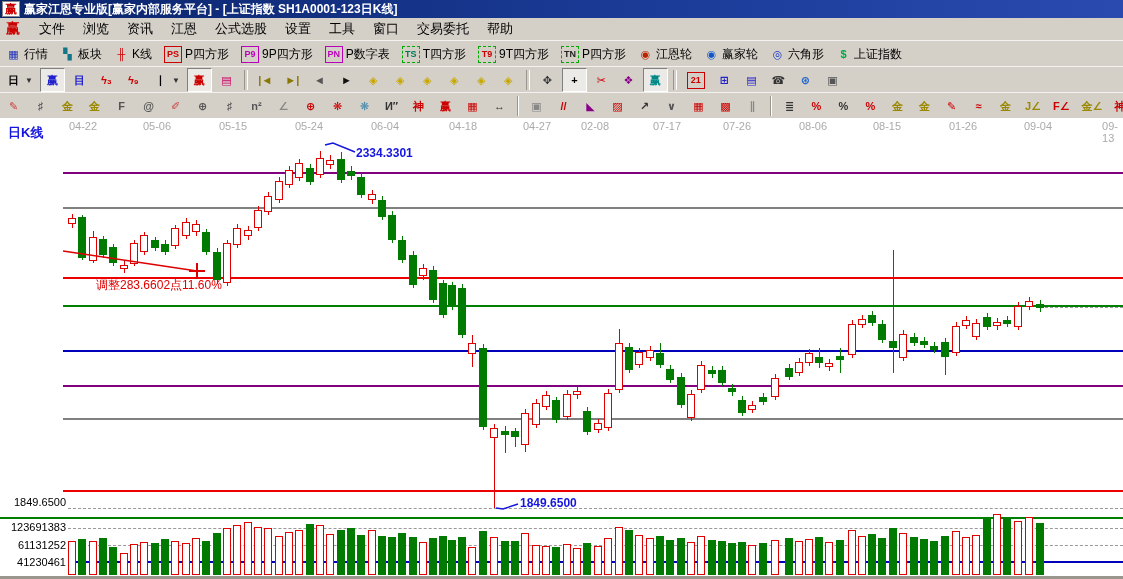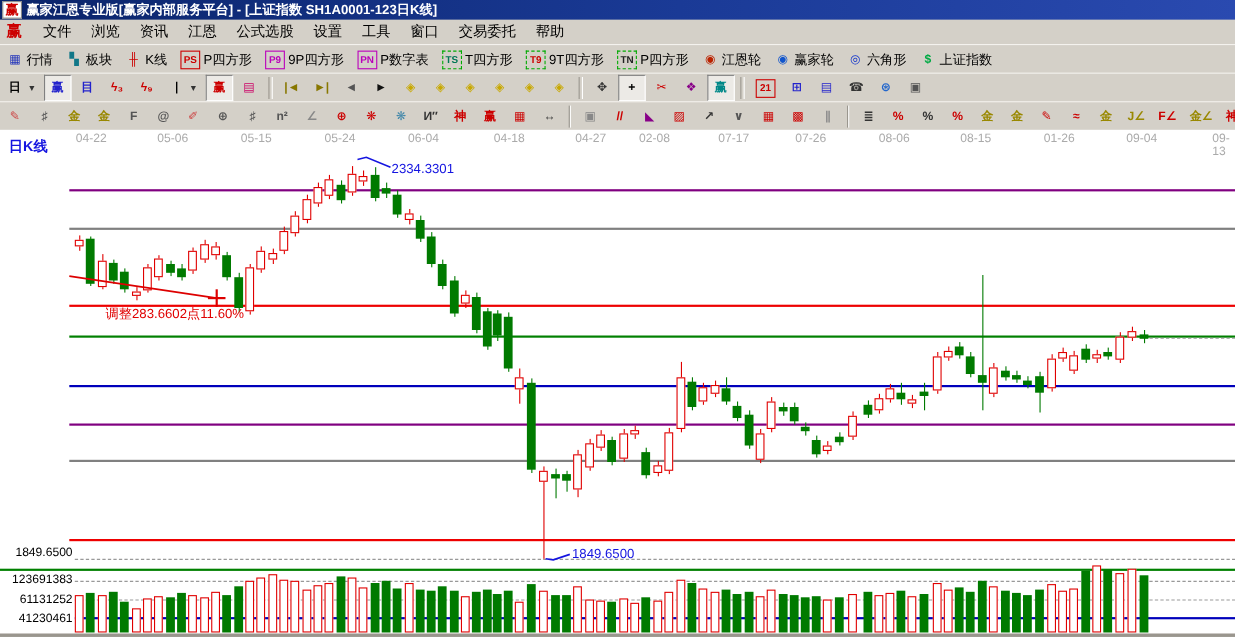--- a/index.html
+++ b/index.html
@@ -34,21 +34,21 @@
   
   .chartarea{position:absolute;left:0;top:118px;width:1123px;height:458px;background:#fff;}
   .layer{position:absolute;left:0;top:0;width:1123px;height:579px;pointer-events:none;}
   .datelabel{position:absolute;top:120px;font-size:11px;color:#aaa;transform:translateX(-50%);}
   .klinetag{position:absolute;left:8px;top:124px;font-size:13px;color:#1515e0;font-weight:bold;}
   .hline{position:absolute;height:0;}
   .candle-wick{position:absolute;width:1px;}
   .candle-body{position:absolute;width:8px;box-sizing:border-box;}
   .vbar{position:absolute;width:8px;box-sizing:border-box;}
   .anno{position:absolute;font-size:12px;white-space:nowrap;}
-  .anno.blue{color:#1515e0;}
+  .anno.blue{color:#1515e0;font-weight:bold;}
   .anno.red{color:#e00000;}
   .axislabel{position:absolute;font-size:11px;color:#000;width:66px;text-align:right;}
   .bottomedge{position:absolute;left:0;top:576px;width:1123px;height:3px;background:#9a968e;}
 </style>
 </head>
 <body>
 
 <div id="app">
 
   <div class="titlebar">

